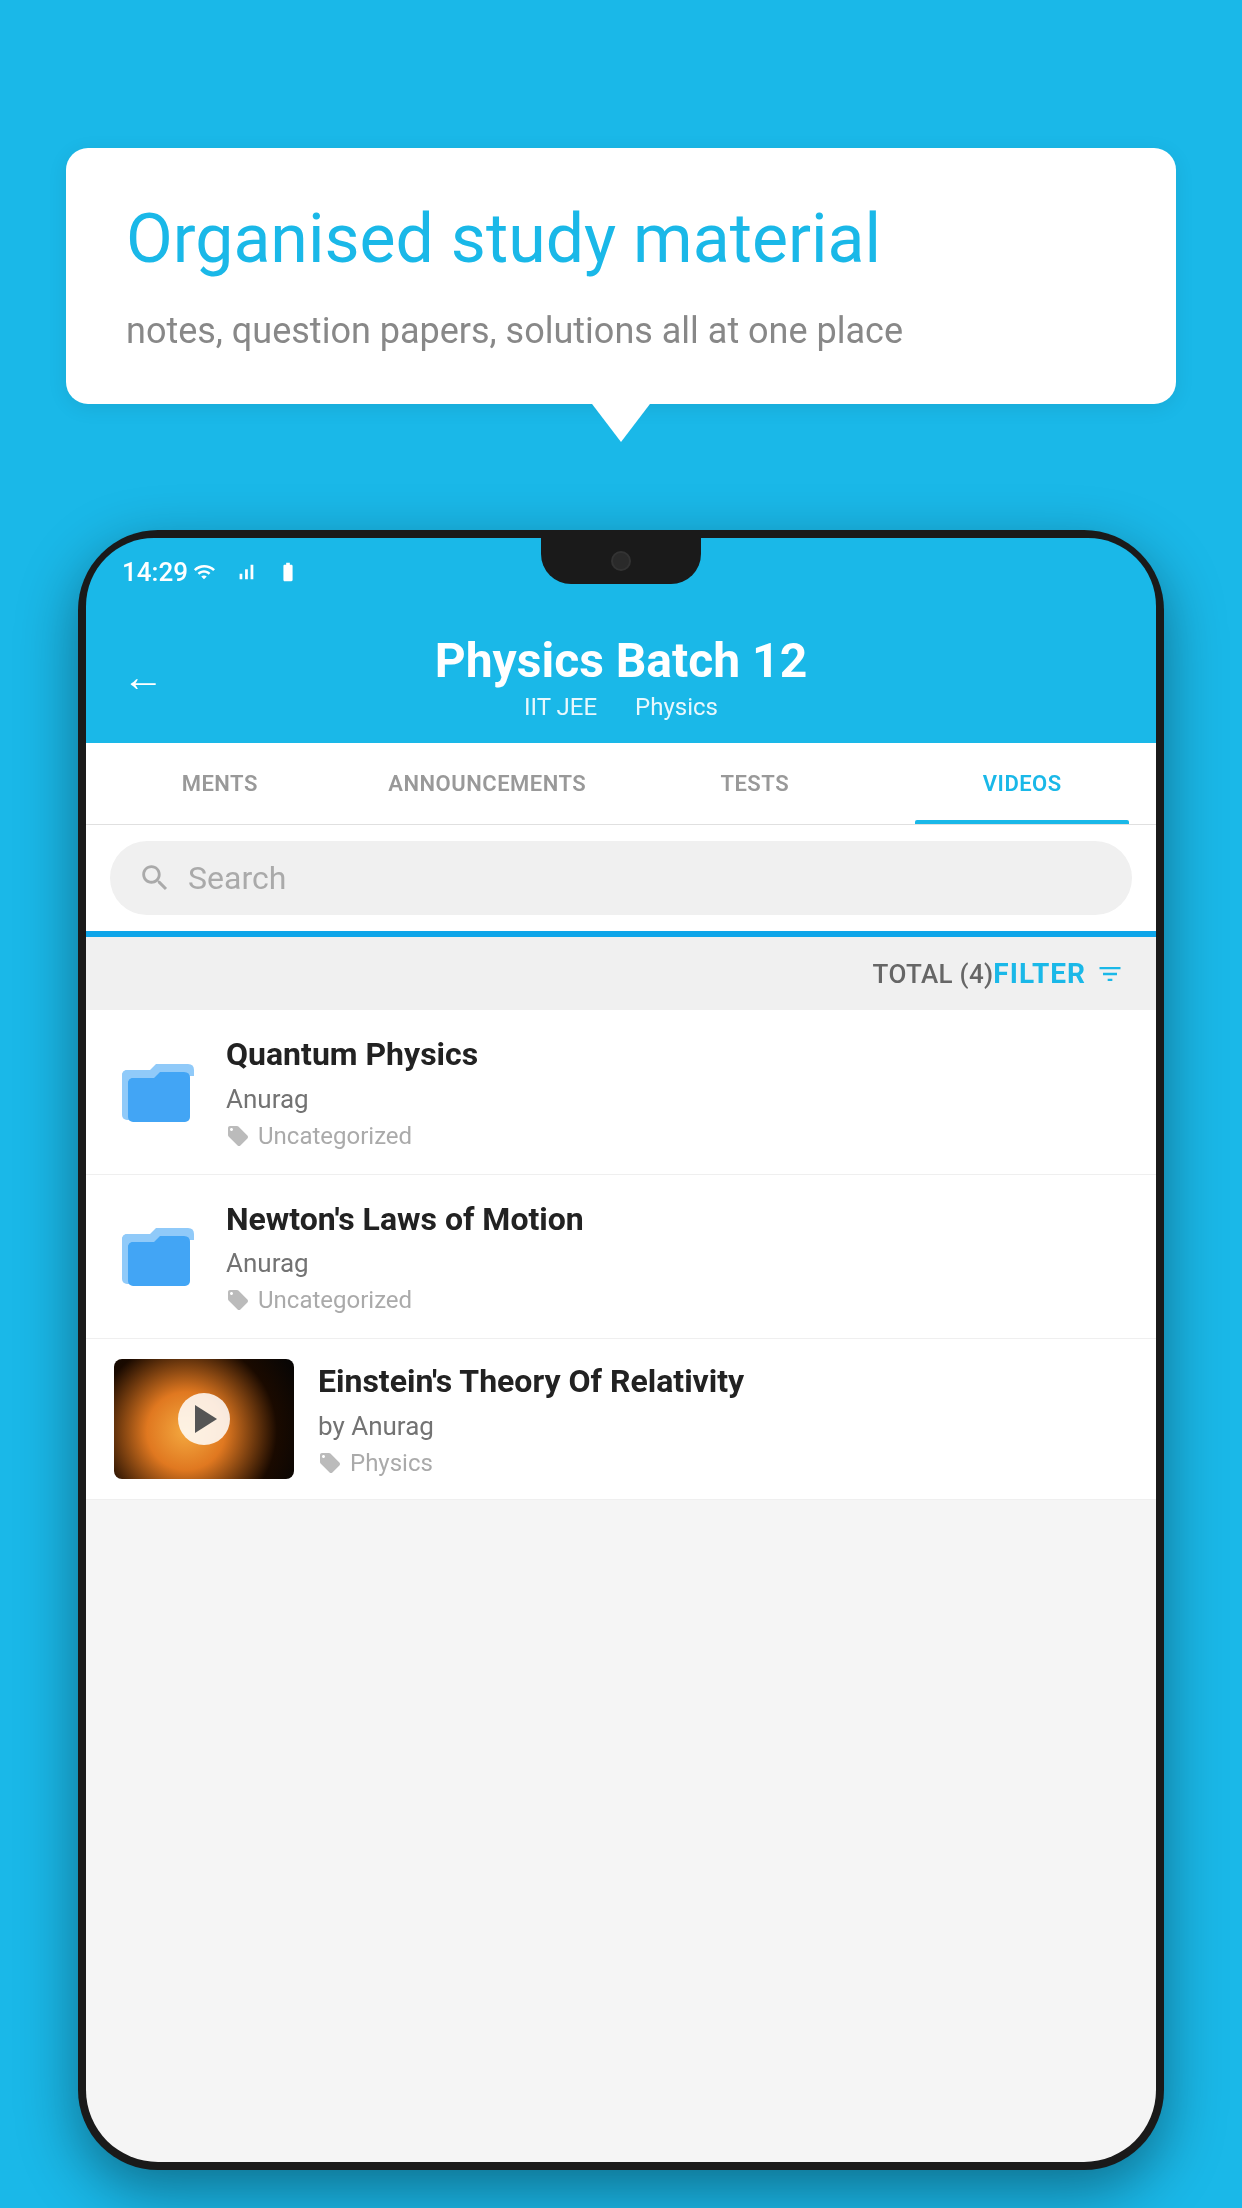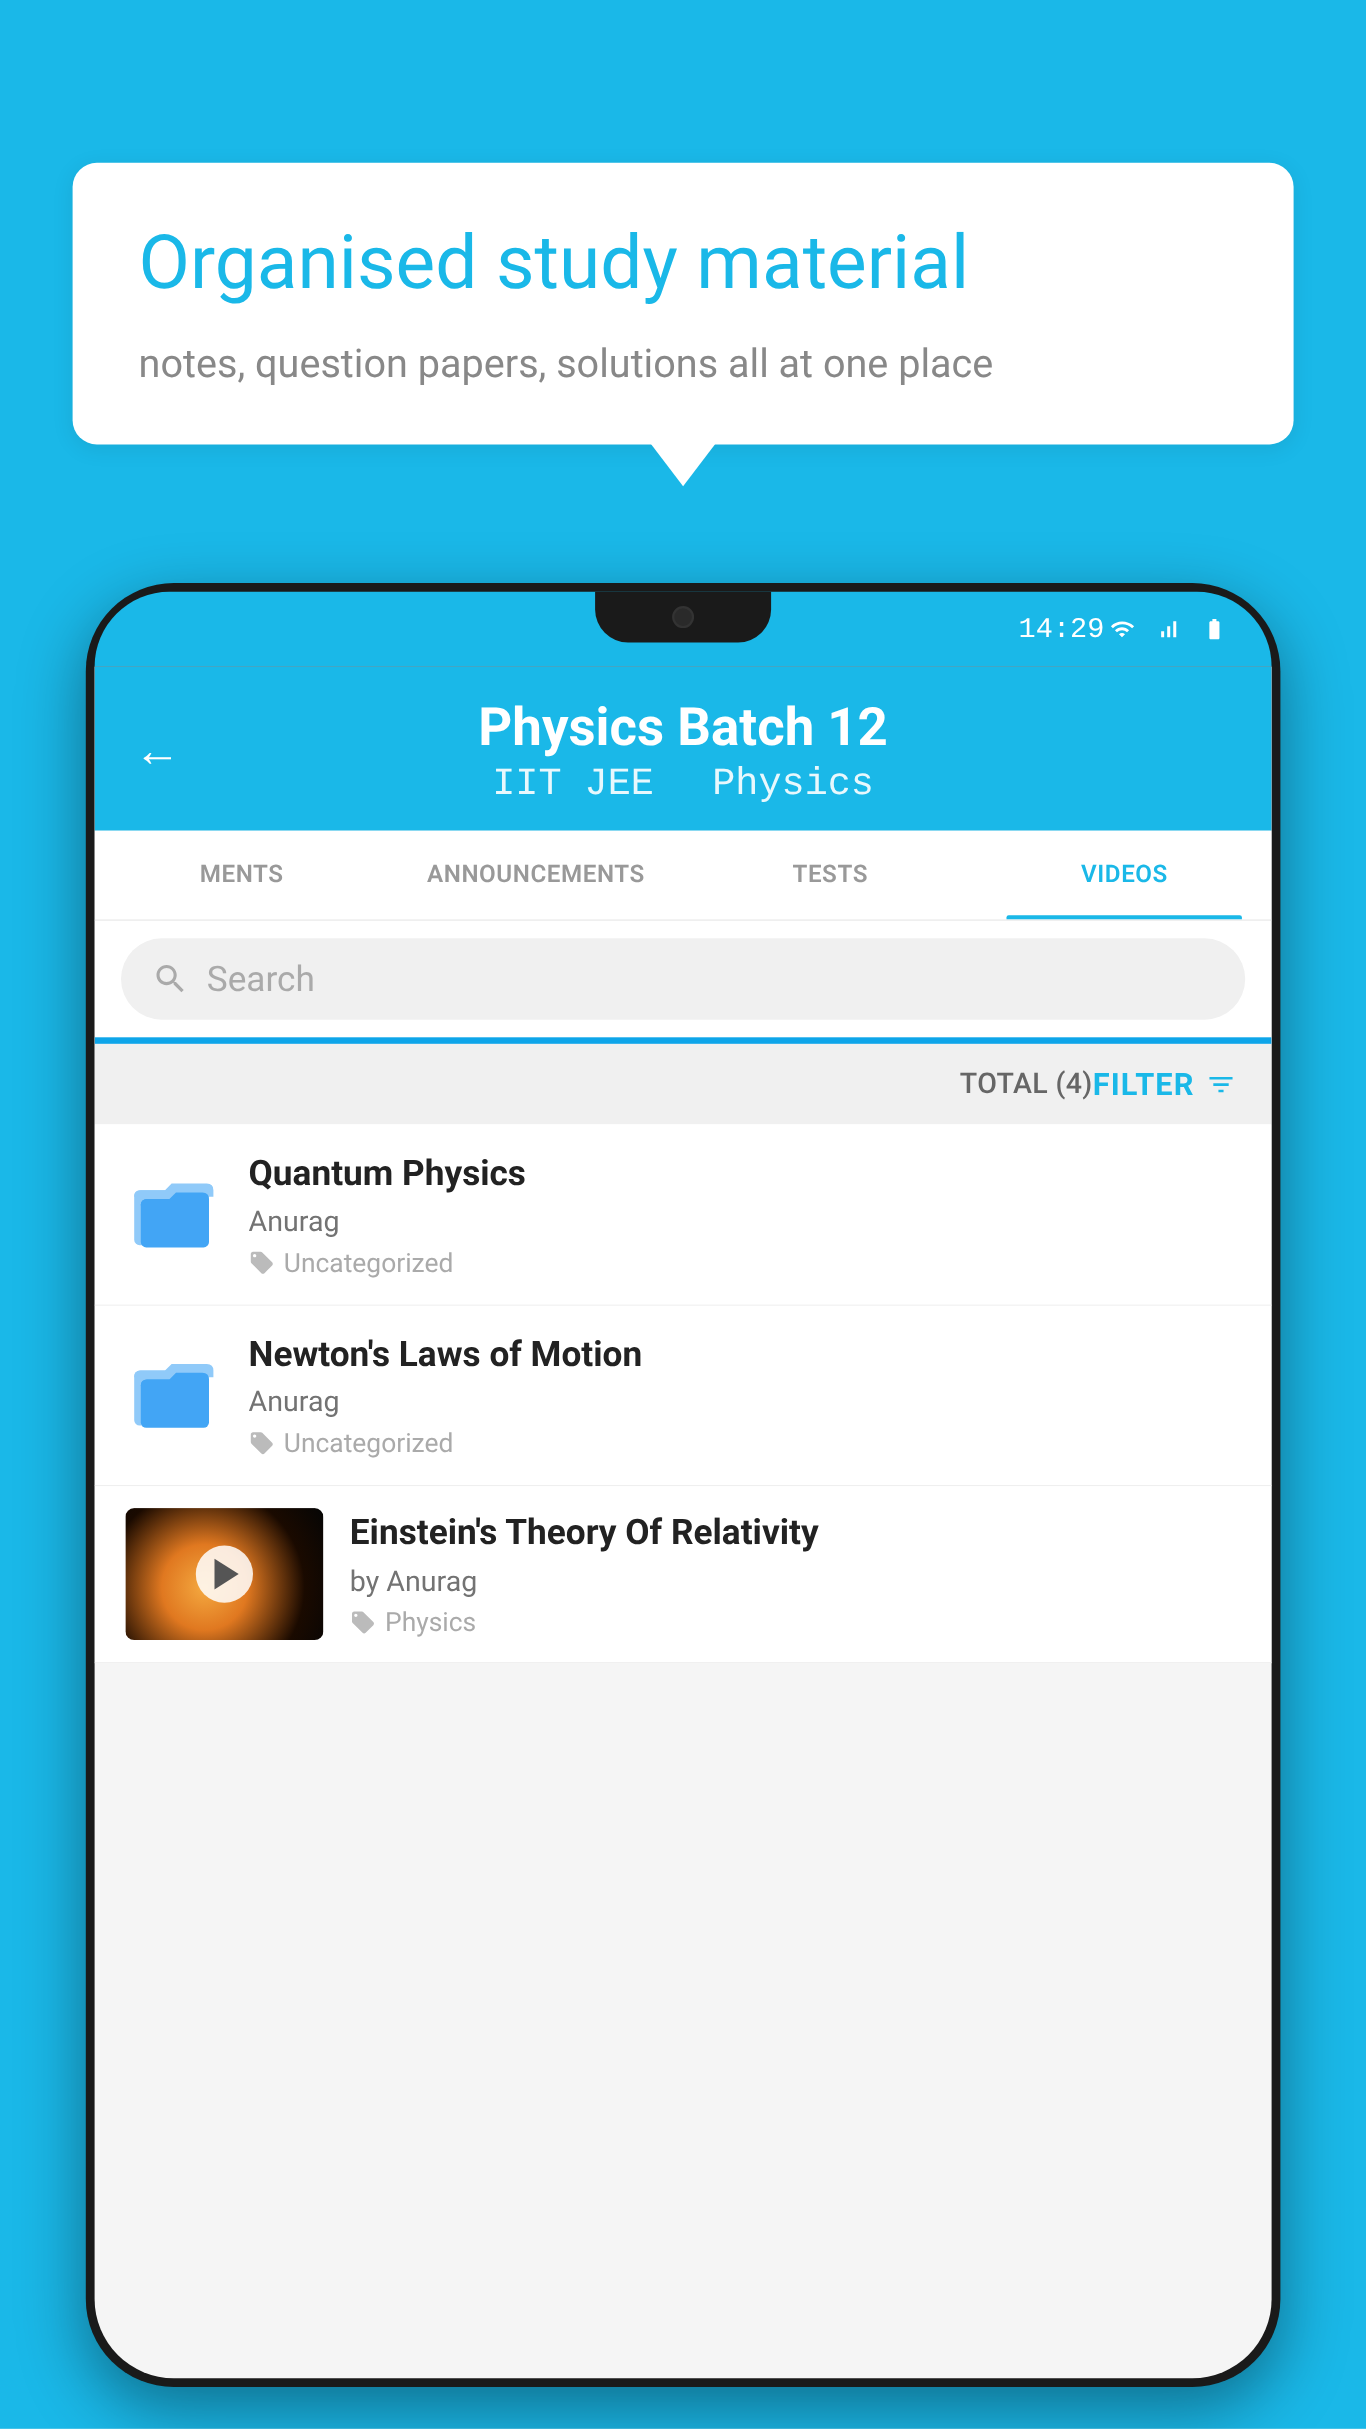--- a/index.html
+++ b/index.html
@@ -75,24 +75,23 @@
       position: relative;
     }
 
     
     .phone-top-bar {
       background: #1ab8e8;
       height: 68px;
       border-radius: 72px 72px 0 0;
       display: flex;
       align-items: center;
-      justify-content: flex-end;
+      justify-content: flex-start;
       padding: 0 36px;
       position: relative;
-      font-family: Liberation Mono, monospace;
     }
 
     .status-time {
       color: white;
       font-size: 26px;
       font-weight: 500;
     }
 
     .notch {
       position: absolute;
@@ -159,23 +158,22 @@
     }
 
     .header-title {
       color: white;
       font-size: 48px;
       font-weight: 700;
     }
 
     .header-subtitle {
       color: rgba(255,255,255,0.9);
-      font-size: 35px;
+      font-size: 24px;
       margin-top: 4px;
-      font-family: Liberation Mono, monospace;
     }
 
     .header-subtitle span {
       margin: 0 8px;
     }
 
     
     .tabs-bar {
       background: white;
       display: flex;

